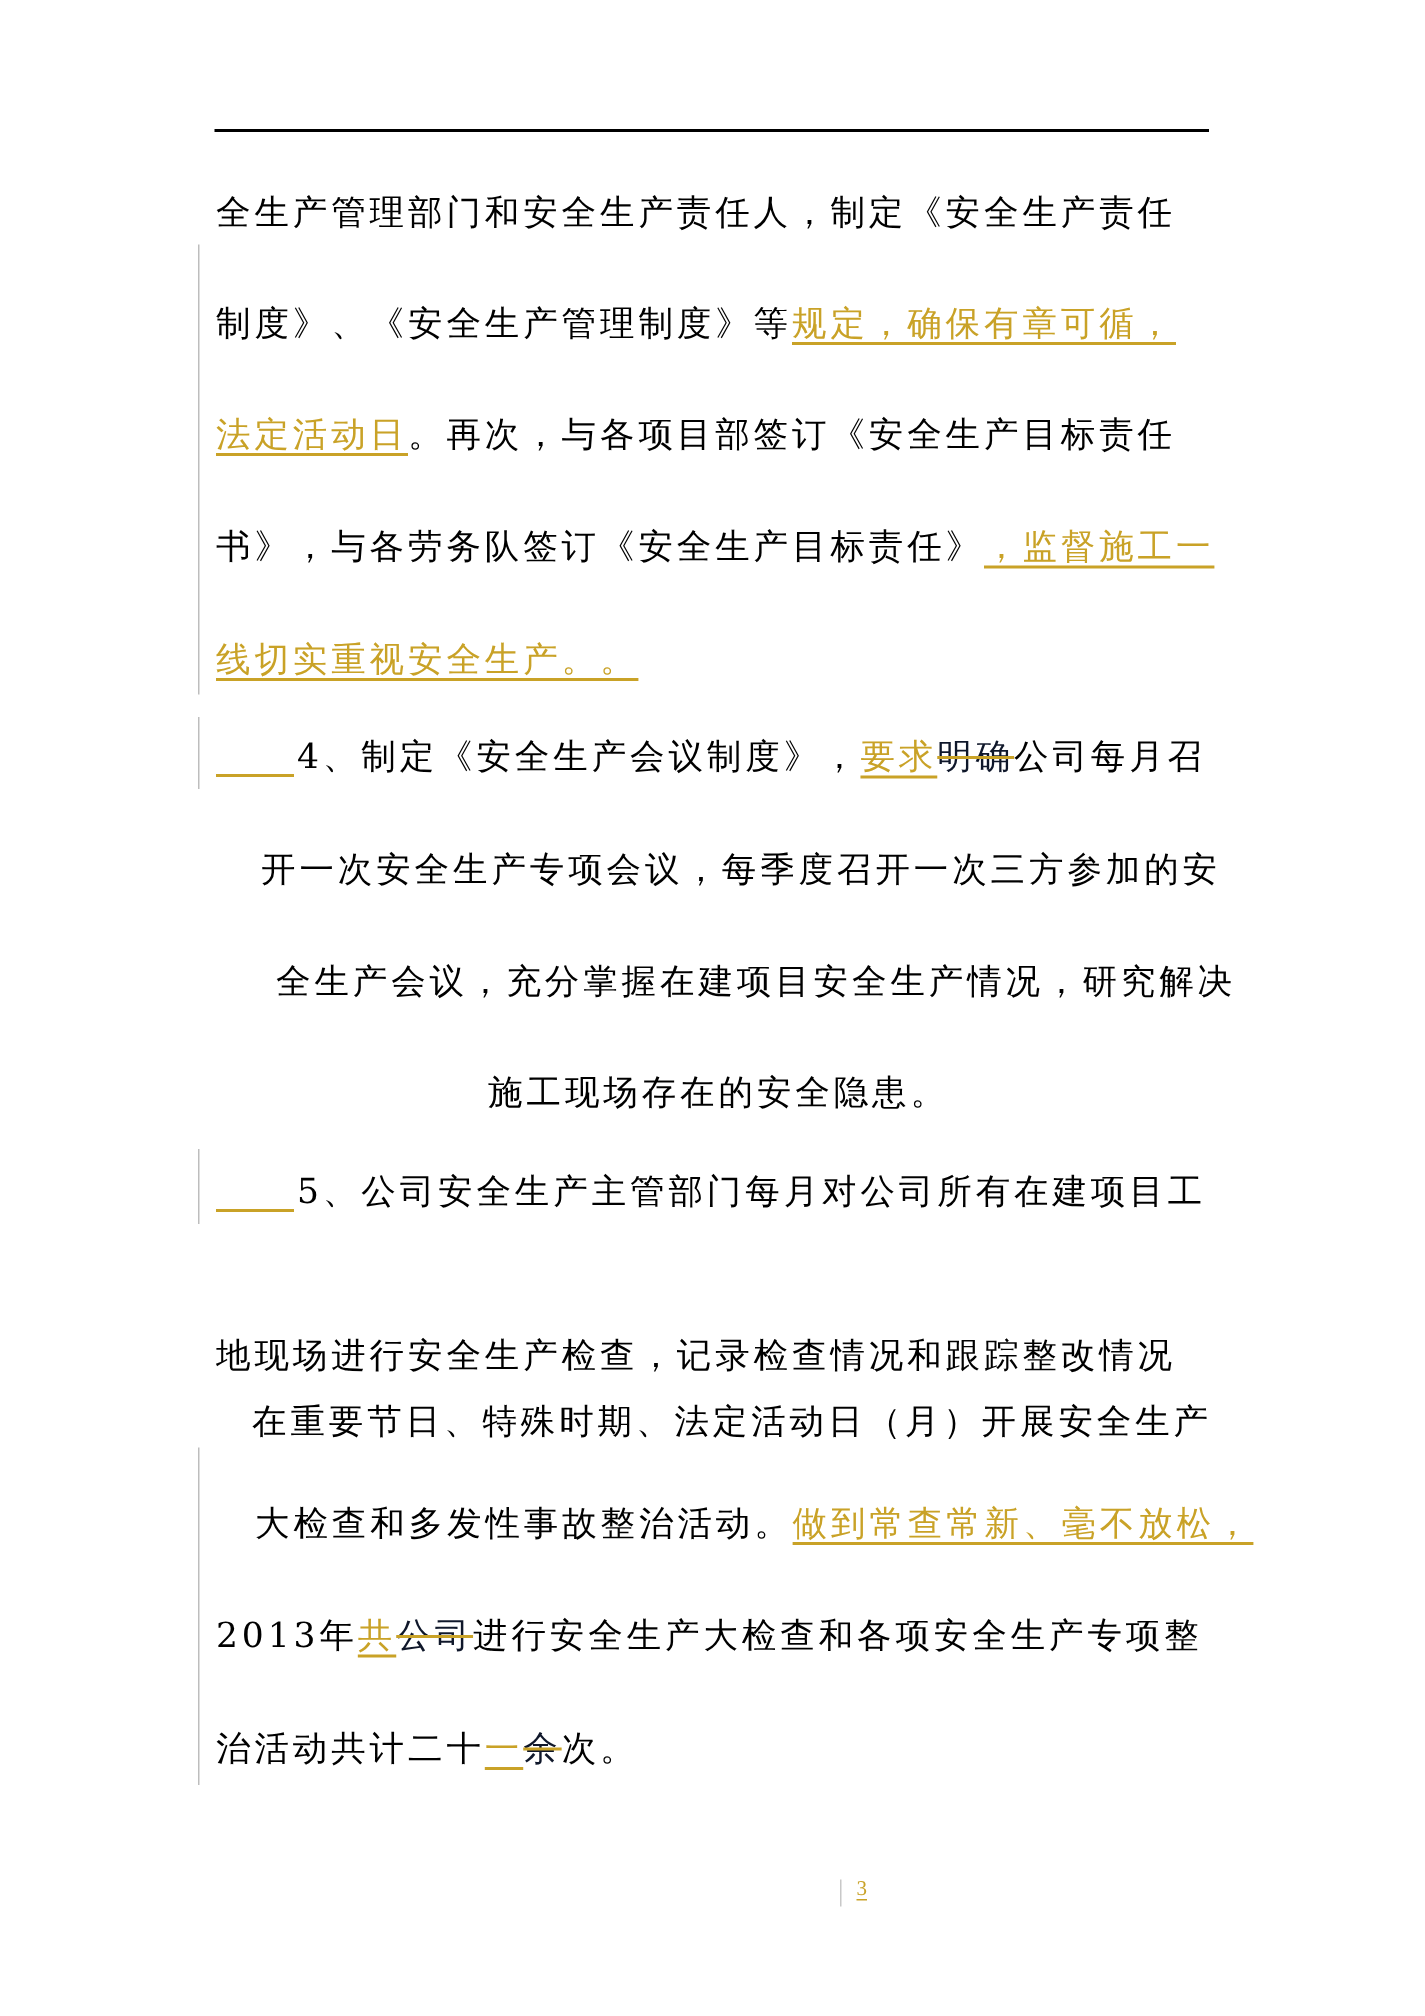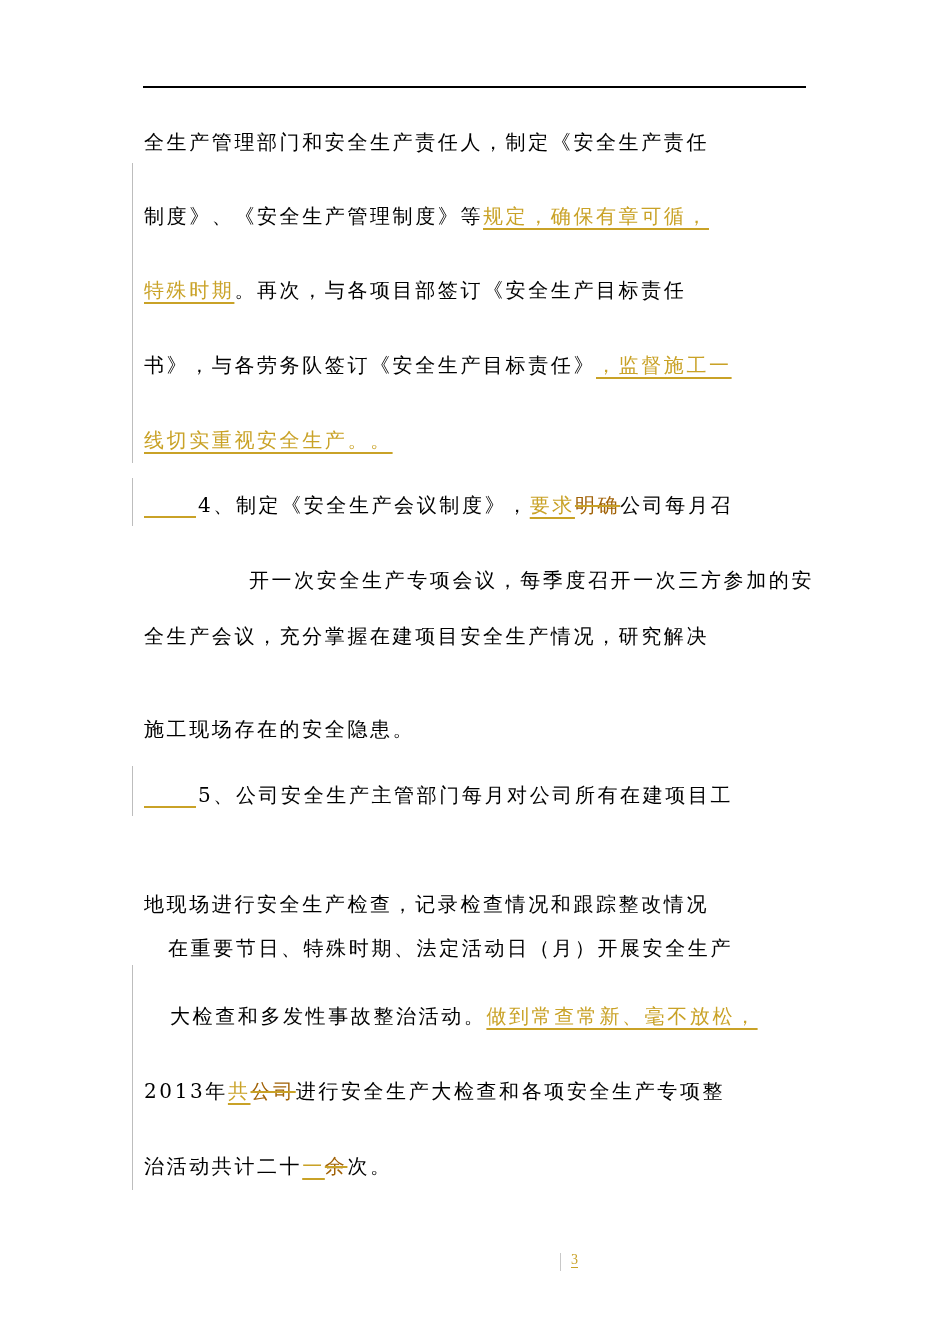--- a/index.html
+++ b/index.html
@@ -2,25 +2,25 @@
 <html><head>
   <meta charset="utf-8">
   <style>
     html, body { margin: 0; padding: 0; background: #ffffff; }
     body { width: 950px; height: 1344px; position: relative; overflow: hidden; }
     .page { position: absolute; left: 0; top: 0; width: 950px; height: 1344px; background: #ffffff; }
     .header-rule { position: absolute; left: 143px; top: 86px; width: 663px; height: 2px; background: #000000; }
     .line {
       position: absolute; left: 144px; width: 670px; height: 40px;
       font-family: "DejaVu Serif", "Liberation Serif", serif;
-      font-size: 20px; line-height: 40px; color: #000000;
+      font-size: 23px; line-height: 40px; color: #000000;
       letter-spacing: 2.6px; white-space: nowrap;
     }
     .ins { color: #C9A227; text-decoration: underline; text-decoration-color: #C9A227; text-decoration-thickness: 2px; text-underline-offset: 5px; }
-    .del { color: #a16207; text-decoration: line-through; text-decoration-color: #C9A227; text-decoration-thickness: 2px; }
+    .del { color: #0f172a; text-decoration: line-through; text-decoration-color: #C9A227; text-decoration-thickness: 2px; }
     .blank { display: inline-block; width: 52px; height: 2px; background: #C9A227; vertical-align: -6px; margin-right: 2px; }
     .change-bar { position: absolute; left: 132px; width: 1px; background: #bdbdbd; }
     .footer-bar { position: absolute; left: 560px; top: 1253px; width: 1px; height: 18px; background: #c8c8c8; }
     .page-number {
       position: absolute; left: 571px; top: 1252px;
       font-family: "Liberation Serif", serif; font-size: 14px; color: #C9A227;
       text-decoration: underline; text-underline-offset: 3px;
     }
   </style>
 </head>
@@ -34,39 +34,39 @@
   <div class="change-bar" style="top:766px;height:50px;"></div>
   <div class="change-bar" style="top:965px;height:225px;"></div>
 
   <div class="line" style="top:122px;">
     <span>全生产管理部门和安全生产责任人，制定《安全生产责任</span>
   </div>
   <div class="line" style="top:196px;">
     <span>制度》、《安全生产管理制度》等</span><span class="ins">规定，确保有章可循，</span>
   </div>
   <div class="line" style="top:270px;">
-    <span class="ins">特殊时期</span><span>。再次，与各项目部签订《安全生产目标责任</span>
+    <span class="ins">法定活动日</span><span>。再次，与各项目部签订《安全生产目标责任</span>
   </div>
   <div class="line" style="top:345px;">
     <span>书》，与各劳务队签订《安全生产目标责任》</span><span class="ins">，监督施工一</span>
   </div>
   <div class="line" style="top:420px;">
     <span class="ins">线切实重视安全生产。</span><span class="ins">。</span>
   </div>
 
   <div class="line" style="top:485px;">
     <span class="blank"></span><span>4、制定《安全生产会议制度》，</span><span class="ins">要求</span><span class="del">明确</span><span>公司每月召</span>
   </div>
   <div class="line" style="top:560px;text-align:right;">
     <span>开一次安全生产专项会议，每季度召开一次三方参加的安</span>
   </div>
-  <div class="line" style="top:616px;">
+  <div class="line" style="top:635px;margin-left:40px;">
     <span>全生产会议，充分掌握在建项目安全生产情况，研究解决</span>
   </div>
-  <div class="line" style="top:709px;">
+  <div class="line" style="top:709px;text-align:center;">
     <span>施工现场存在的安全隐患。</span>
   </div>
 
   <div class="line" style="top:775px;">
     <span class="blank"></span><span>5、公司安全生产主管部门每月对公司所有在建项目工</span>
   </div>
   <div class="line" style="top:848px;margin-top:36px;">
     <span>地现场进行安全生产检查，记录检查情况和跟踪整改情况</span>
   </div>
   <div class="line" style="top:928px;margin-left:24px;">

